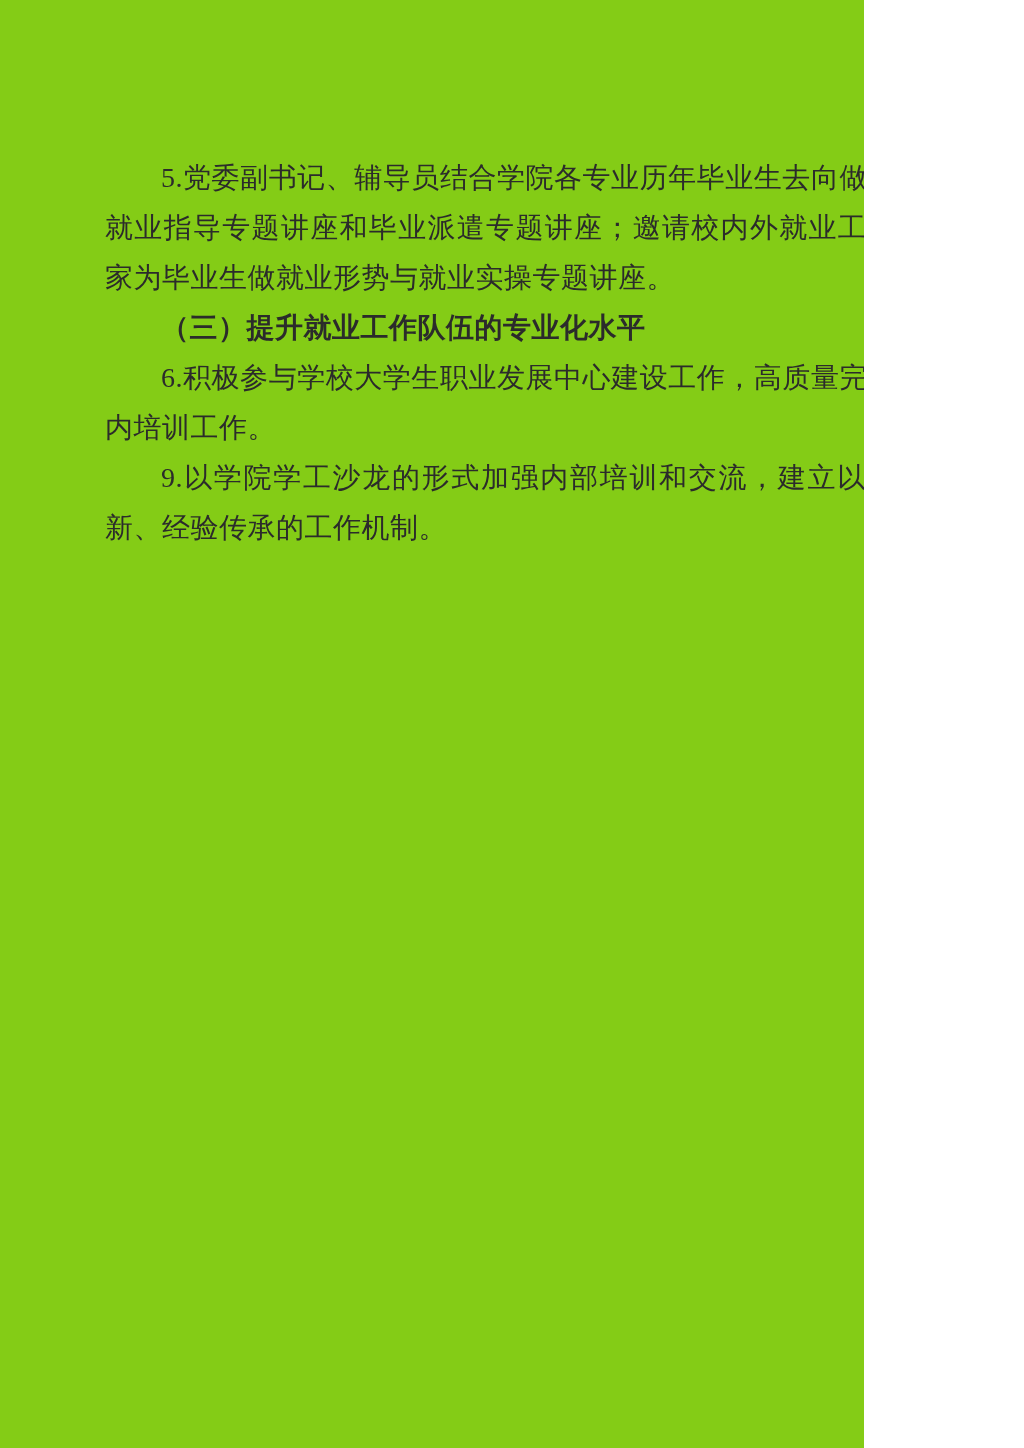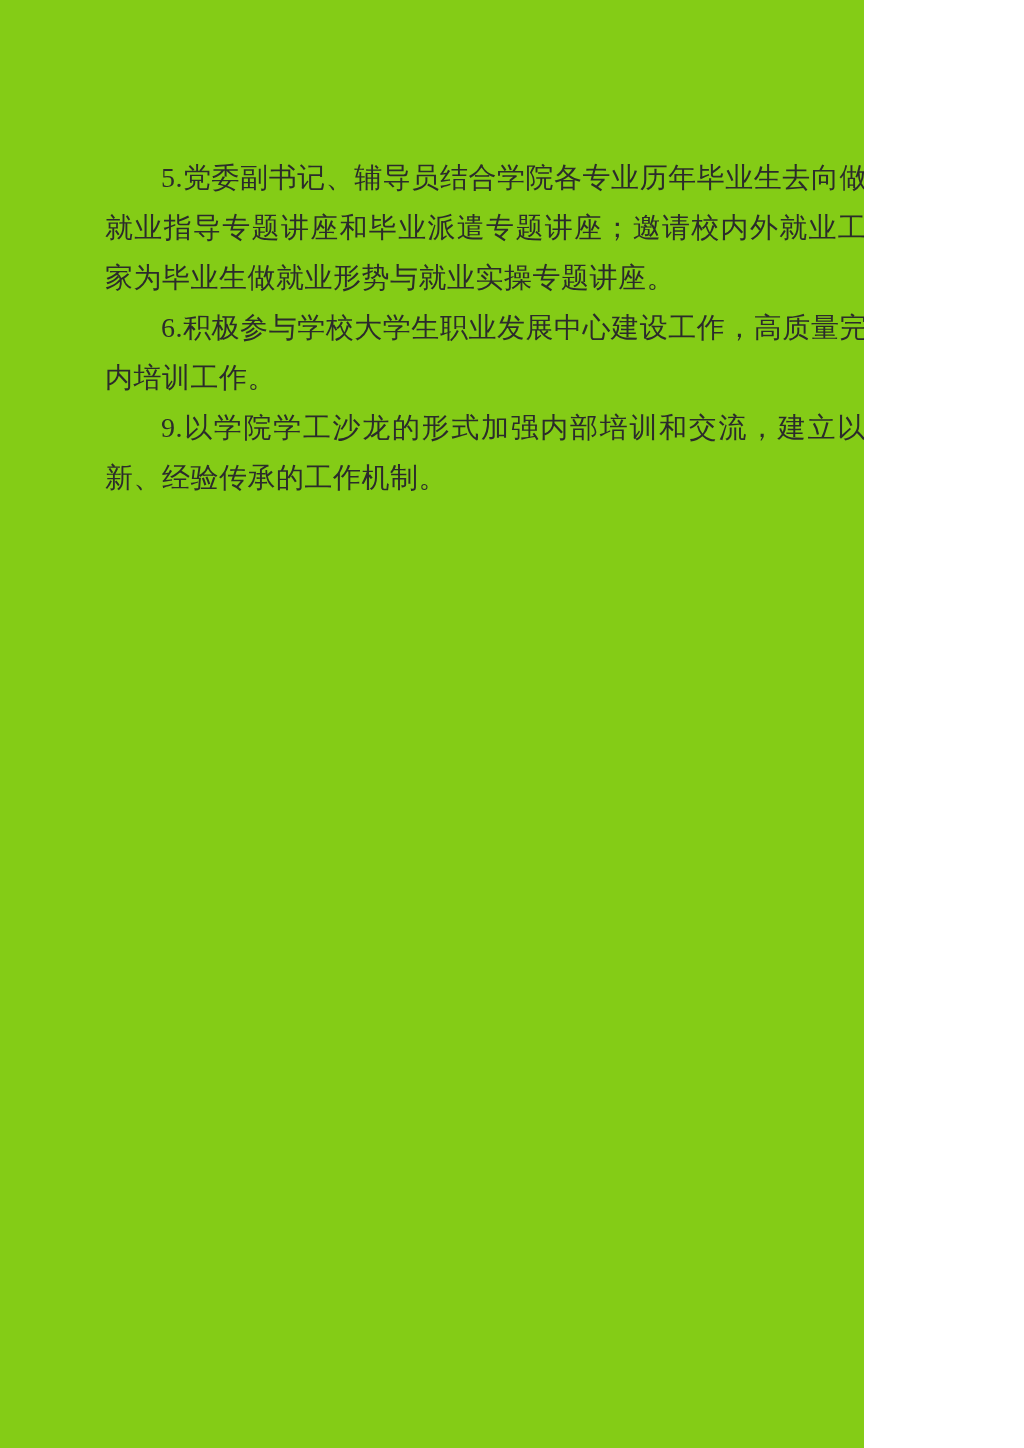--- a/index.html
+++ b/index.html
@@ -35,16 +35,17 @@
     font-weight: bold;
     text-align: left;
   }
 </style>
 </head>
 <body>
 
 <div class="page">
   <div class="doc-body">
     <p class="para">5.党委副书记、辅导员结合学院各专业历年毕业生去向做升学就业指导专题讲座和毕业派遣专题讲座；邀请校内外就业工作专家为毕业生做就业形势与就业实操专题讲座。</p>
+    <p class="para heading">（三）提升就业工作队伍的专业化水平</p>
     <p class="para">6.积极参与学校大学生职业发展中心建设工作，高质量完成校内培训工作。</p>
     <p class="para">9.以学院学工沙龙的形式加强内部培训和交流，建立以老带新、经验传承的工作机制。</p>
   </div>
 </div>
 
 </body></html>

